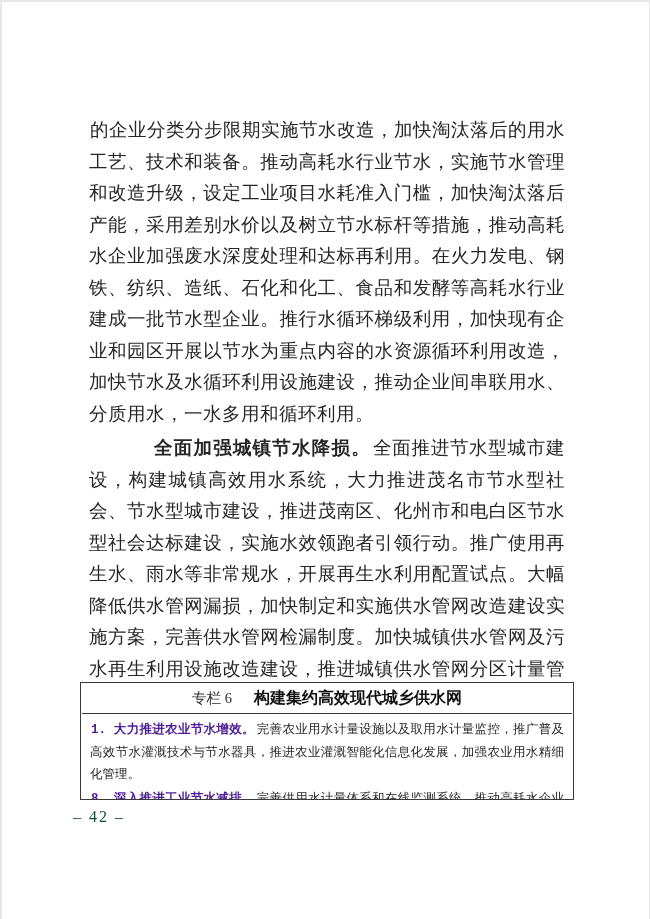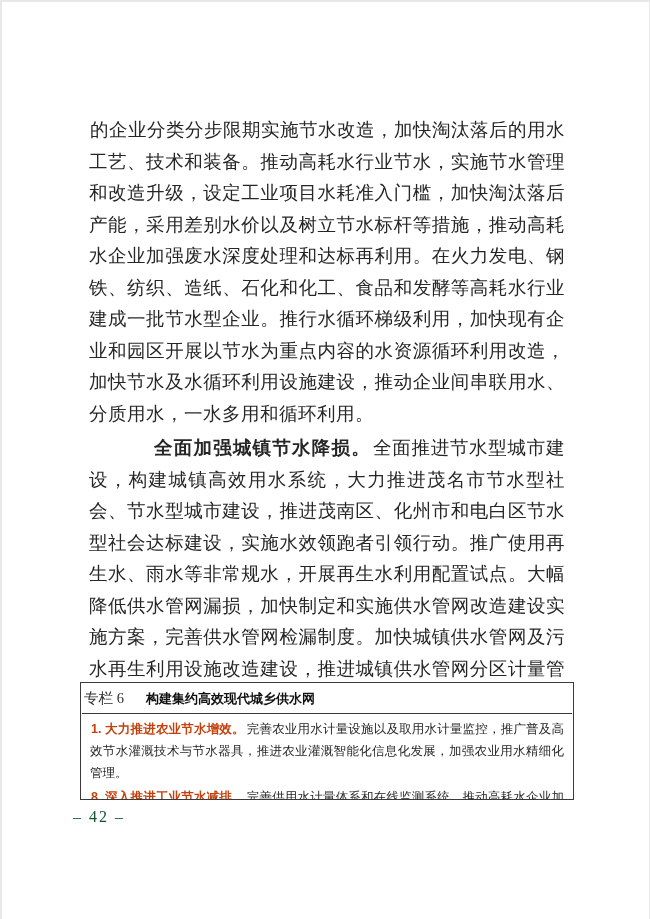--- a/index.html
+++ b/index.html
@@ -45,48 +45,49 @@
     height: 118px;
     border: 1.5px solid #3a3a3a;
     background: #ffffff;
     overflow: hidden;
   }
   .box-header {
     height: 30px;
     border-bottom: 1px solid #3a3a3a;
     display: flex;
     align-items: center;
+    justify-content: center;
     gap: 20px;
   }
   .box-label {
     font-size: 14.5px;
     color: #2e2e2e;
   }
   .box-title {
     font-family: "Liberation Sans", "DejaVu Sans", sans-serif;
     font-weight: 700;
-    font-size: 13px;
+    font-size: 16px;
     color: #111111;
   }
   .box-body {
     padding: 3px 7px 0 7px;
     height: 86px;
     overflow: hidden;
   }
   .box-item {
     font-size: 12.5px;
     line-height: 22px;
     text-align: justify;
     text-justify: inter-character;
     color: #262626;
   }
   .box-item-lead {
-    font-family: Liberation Sans, sans-serif;
+    font-family: Liberation Mono, monospace;
     font-weight: 700;
-    color: #c2410c;
+    color: #4c1d95;
   }
   .page-number {
     position: absolute;
     left: 70px;
     top: 805px;
     font-size: 16px;
     letter-spacing: 2px;
     color: #14532d;
   }
 </style>

